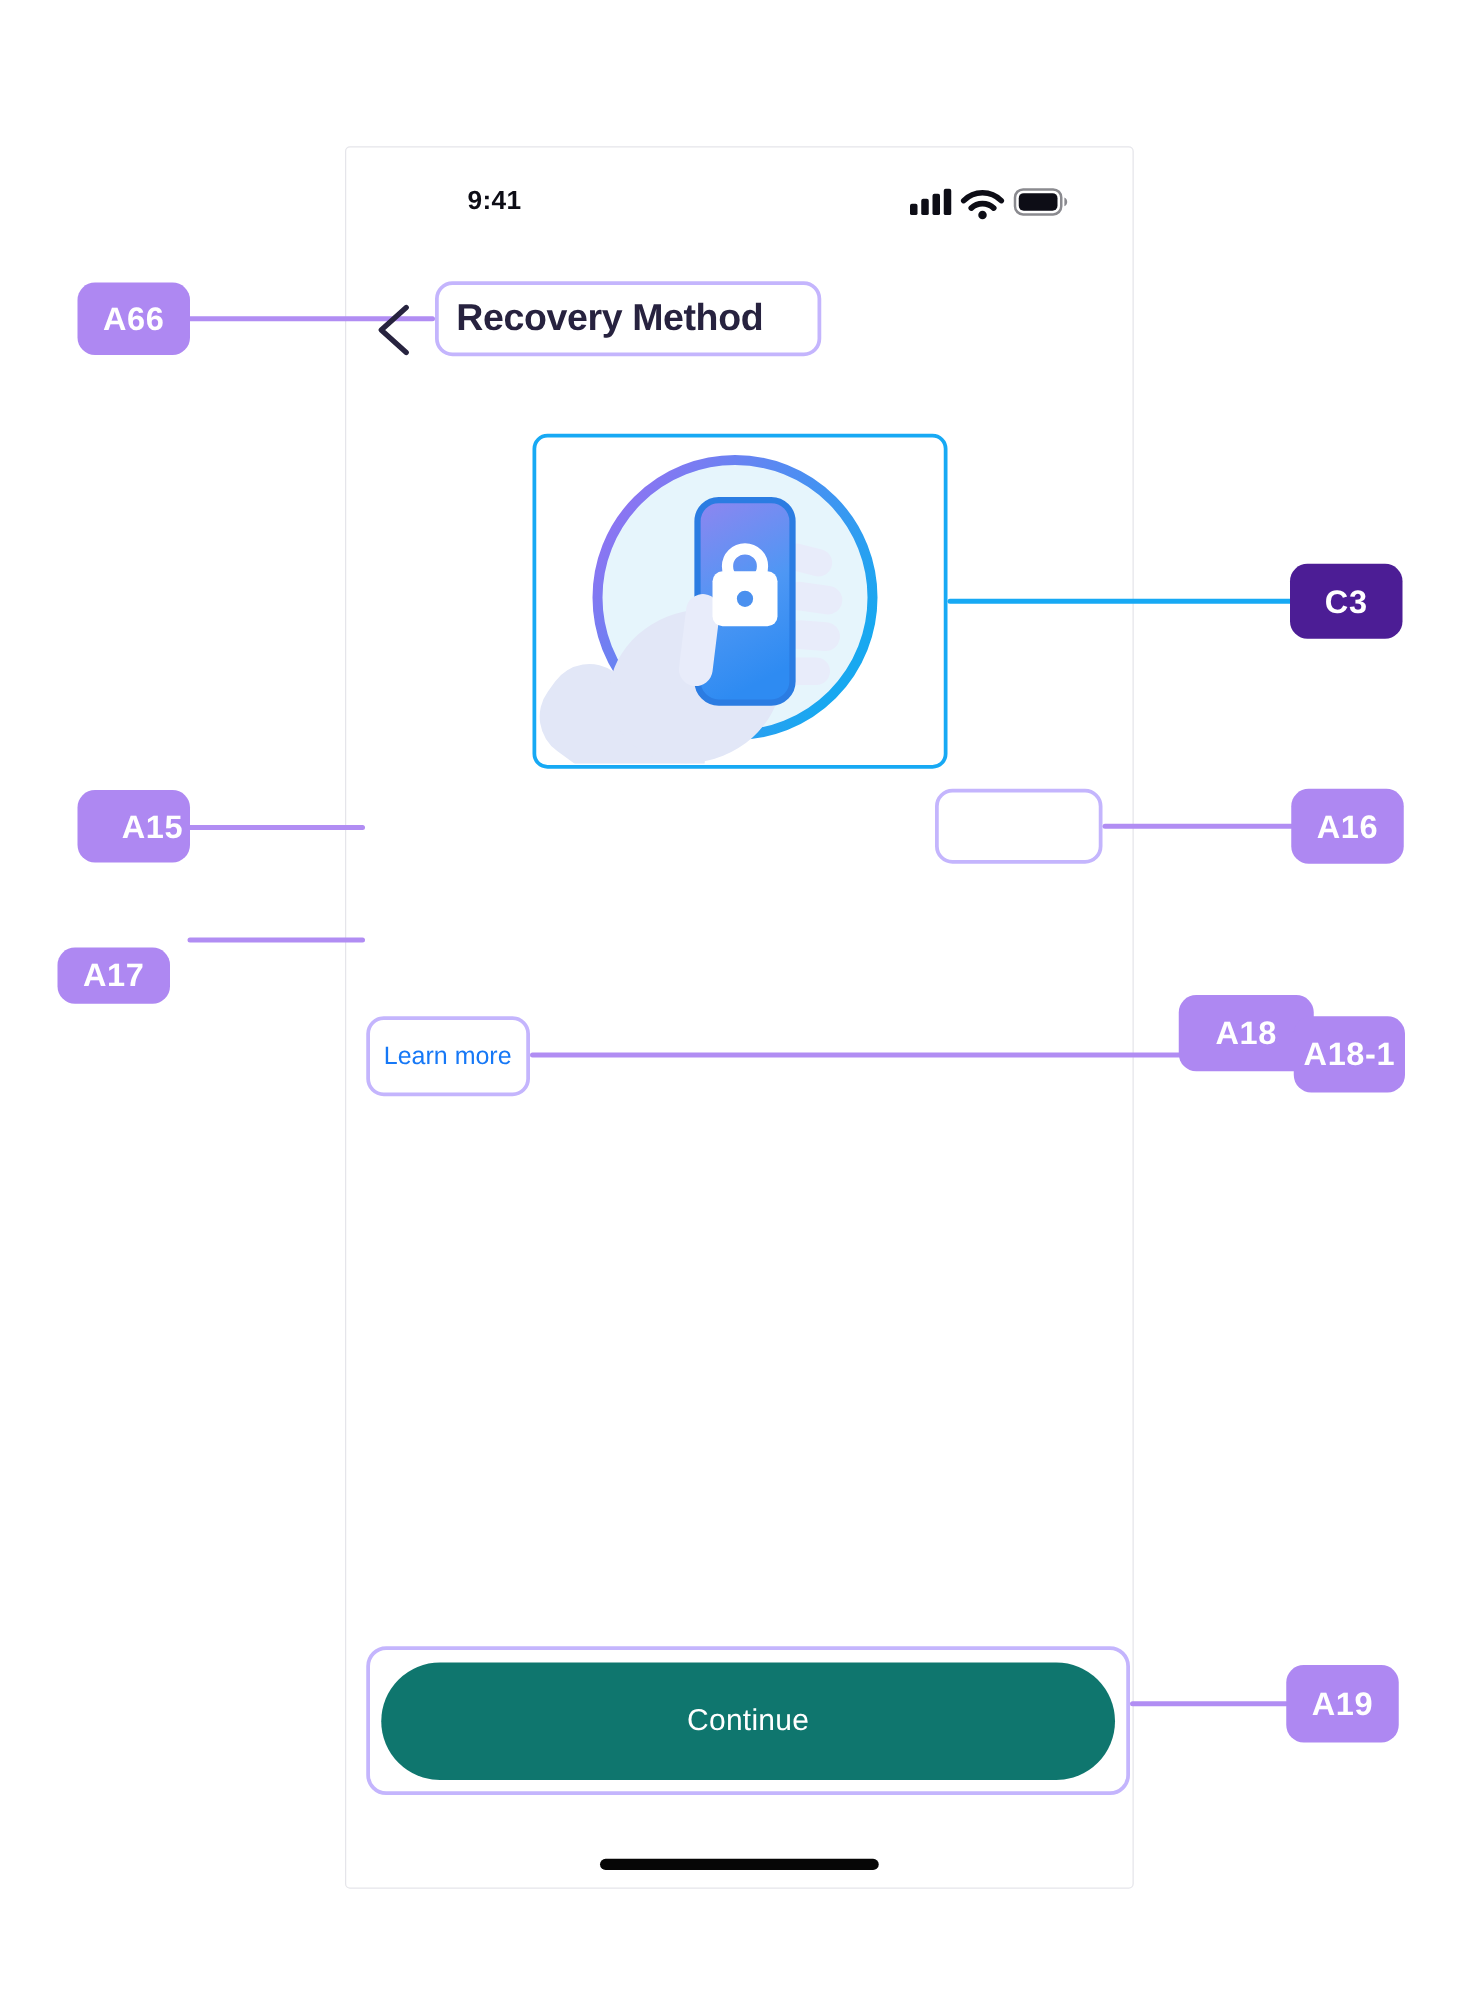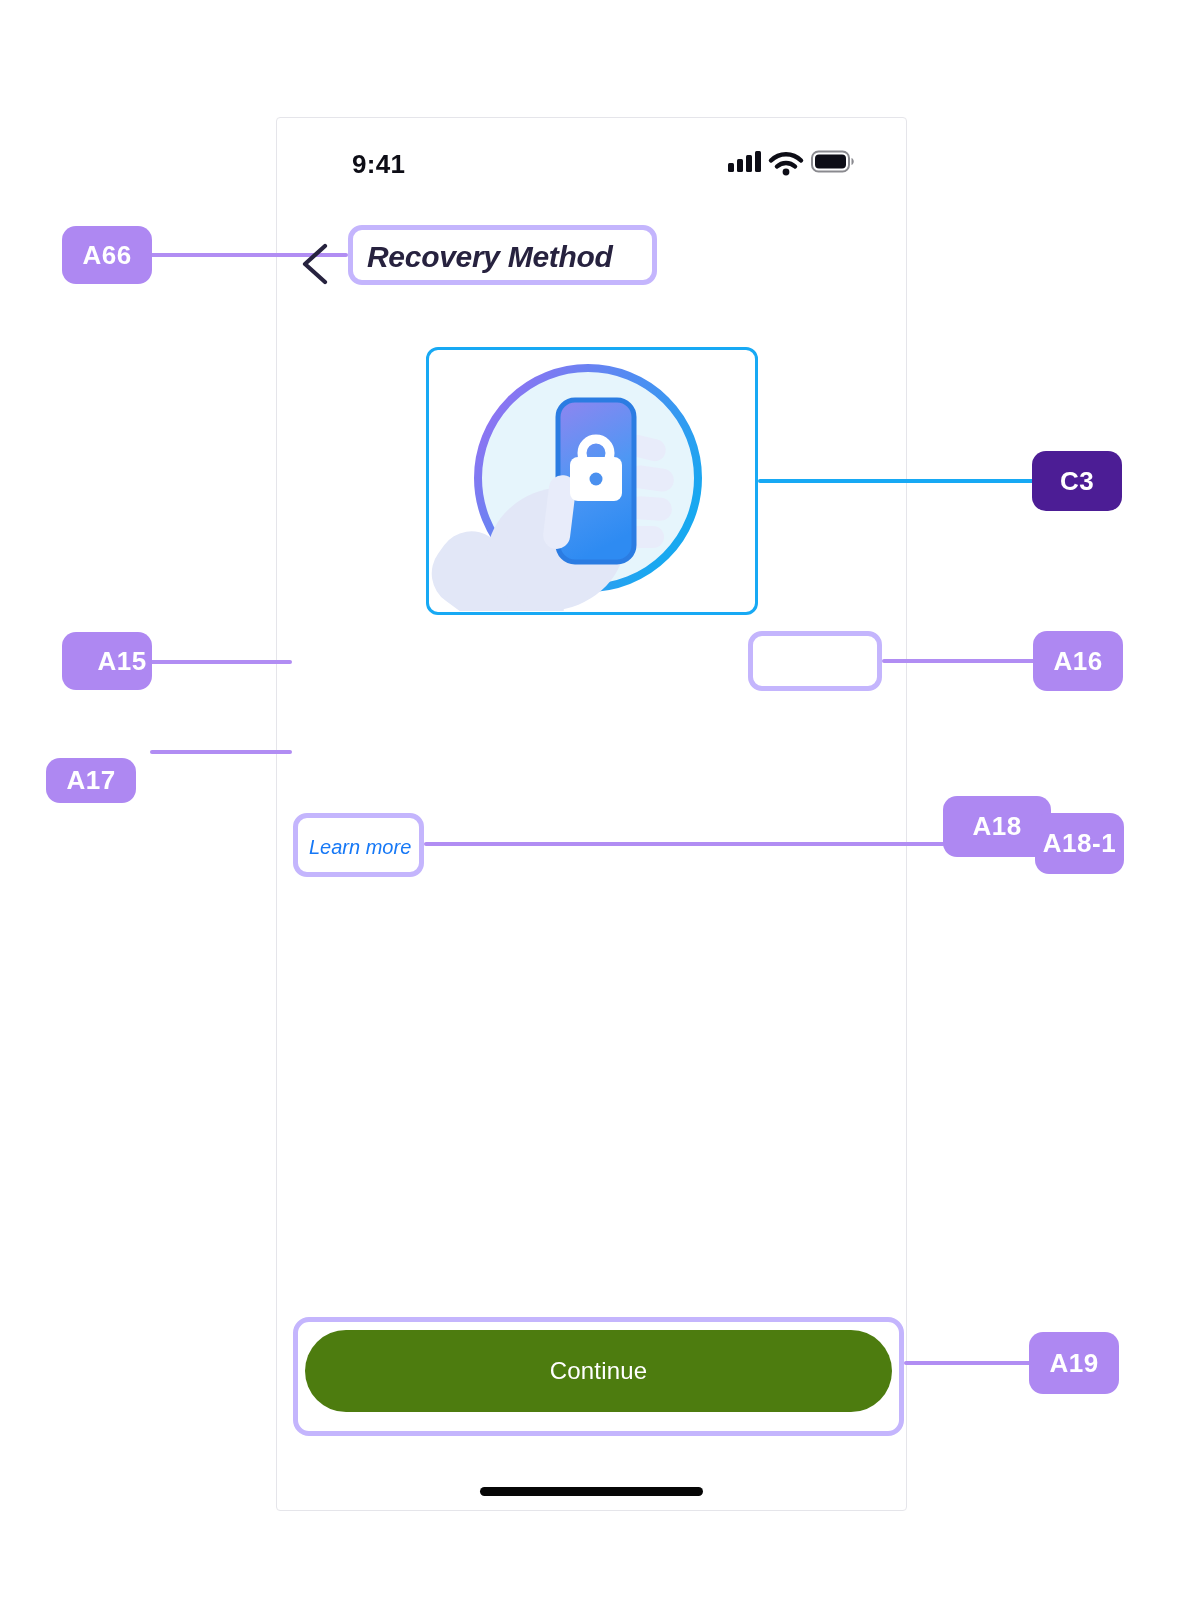--- a/index.html
+++ b/index.html
@@ -5,48 +5,48 @@
   * { margin:0; padding:0; box-sizing:border-box; }
   html,body { background:#ffffff; }
   body { font-family:"Liberation Sans","DejaVu Sans",sans-serif; }
   .canvas { position:relative; width:1185px; height:1600px; background:#ffffff; overflow:hidden; }
   .abs { position:absolute; }
 
   
   .phone { left:276px; top:117px; width:631px; height:1394px; background:#ffffff;
            border:1.5px solid #e5e5ea; border-radius:4px; z-index:1; }
 
-  .time { left:352px; top:149px; font-size:26px; font-weight:bold; color:#0d0d16; letter-spacing:.3px; z-index:2; }
+  .time { left:374px; top:149px; font-size:21px; font-weight:bold; color:#0d0d16; letter-spacing:.3px; z-index:2; }
   .statusicons { left:718px; top:149px; z-index:2; }
 
   .chevron { left:298px; top:241px; z-index:6; }
 
   
-  .a-box { border:5px solid #c4b5fd; border-radius:14px; background:transparent; z-index:4;font-style:italic; }
+  .a-box { border:3px solid #c4b5fd; border-radius:14px; background:transparent; z-index:4; }
   .c-box { border:3px solid #17a9f4; border-radius:12px; background:transparent; z-index:4; }
 
   
   .a-line { height:4px; background:#b18df3; border-radius:2px; z-index:5; }
   .c-line { height:4px; background:#17a9f4; border-radius:2px; z-index:5; }
 
   
   .badge { display:flex; align-items:center; justify-content:center;
            background:#ae88f2; color:#ffffff; font-weight:bold; font-size:26px;
            border-radius:14px; z-index:6; letter-spacing:.5px; }
   .badge.cyan { background:#4c1d95; }
 
   
   .nav-title { font-size:30px; font-weight:bold; color:#27223f; line-height:54px; padding-left:14px;
                letter-spacing:-.3px; white-space:nowrap; }
   .heading { font-size:28px; font-weight:bold; color:#27223f; line-height:54px; padding-left:11px;
              letter-spacing:-.2px; white-space:nowrap; }
   .body-text { font-size:25px; color:#605d76; line-height:34.5px; padding:5px 11px 0 11px; }
   .learn { font-size:20px; color:#1678f6; line-height:58px; padding-left:11px; white-space:nowrap; }
 
-  .pill { left:305px; top:1330px; width:587px; height:82px; background:#4d7c0f; border-radius:47px;
+  .pill { left:305px; top:1330px; width:587px; height:94px; background:#0f766e; border-radius:47px;
           display:flex; align-items:center; justify-content:center; z-index:2;
           color:#ffffff; font-size:24px; letter-spacing:.2px; cursor:pointer; }
   .home { left:480px; top:1487px; width:223px; height:9px; background:#060606; border-radius:5px; z-index:2; }
 
   .illus-wrap { left:430px; top:351px; width:324px; height:260px; overflow:hidden; z-index:2; }
 </style>
 </head>
 <body>
 
 <div class="canvas">

